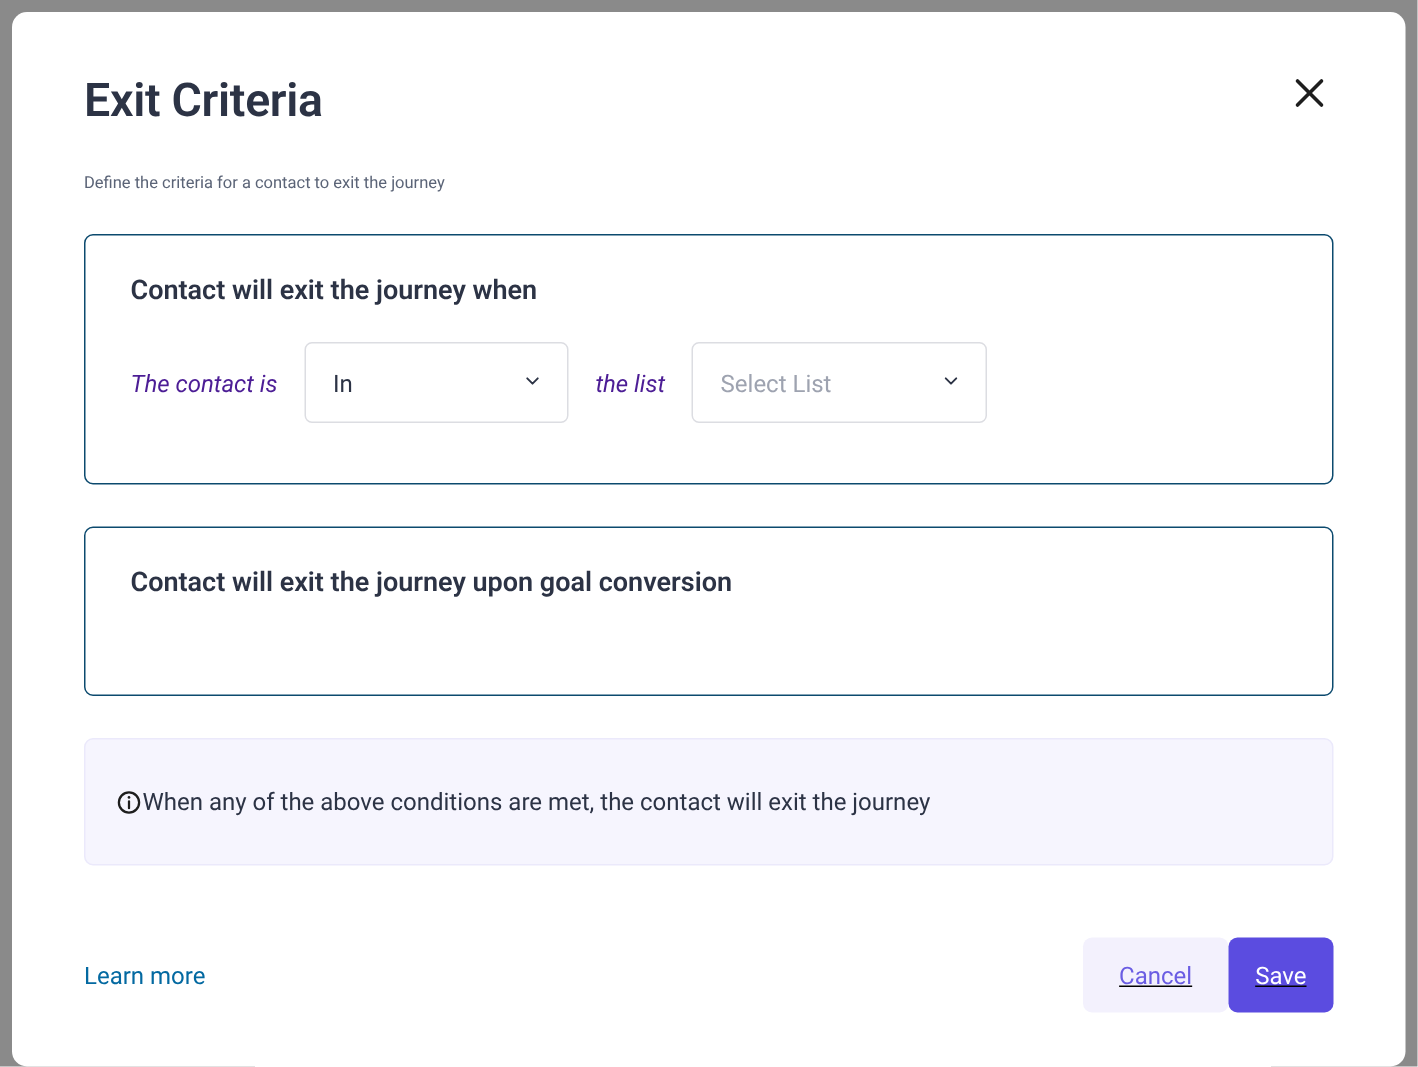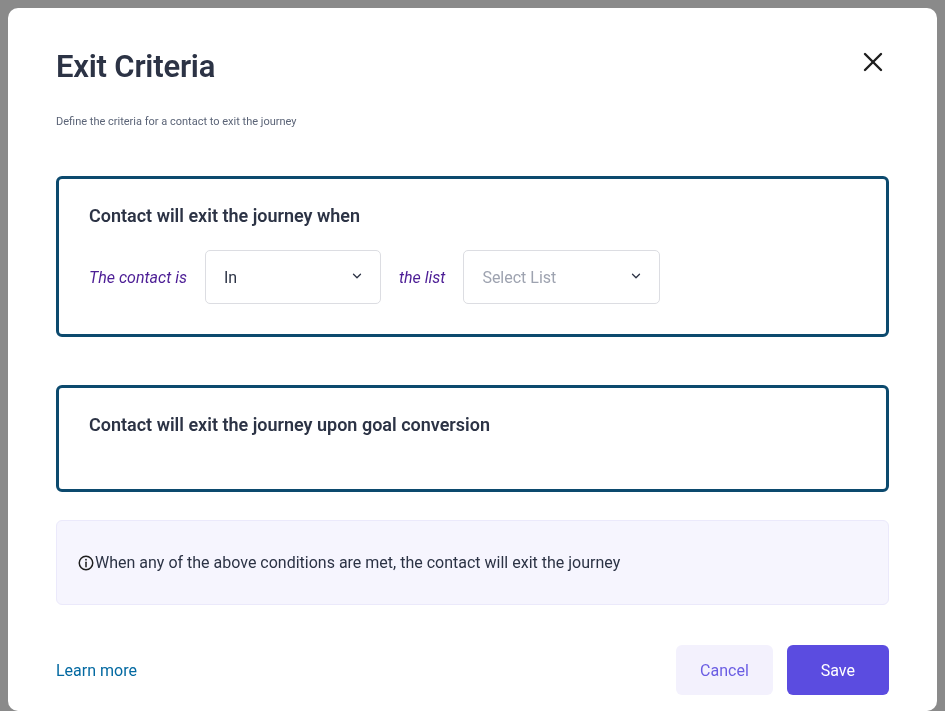--- a/index.html
+++ b/index.html
@@ -56,25 +56,24 @@
       width: 24px;
       height: 24px;
     }
     .modal-subtitle {
       color: #5b6477;
       font-size: 11px;
       margin-top: 30px;
       margin-bottom: 28px;
     }
     .panel {
-      border: 3px solid #0c4a6e;
+      border: 1px solid #0c4a6e;
       border-radius: 6px;
-      padding: 26px 30px 30px;
+      padding: 26px 30px 40px;
       margin-bottom: 28px;
-      margin-top: 20px;
     }
     .panel-title {
       font-size: 18px;
       font-weight: 600;
       color: #2c3345;
       margin-bottom: 24px;
     }
     .criteria-row {
       display: flex;
       align-items: center;
@@ -162,39 +161,39 @@
       padding-top: 40px;
     }
     .learn-more {
       color: #0369a1;
       font-size: 16px;
       text-decoration: none;
       cursor: pointer;
     }
     .footer-buttons {
       display: flex;
-      gap: 14px;
+      text-decoration: underline;
     }
     .btn {
       height: 50px;
       padding: 0 24px;
       border-radius: 6px;
       font-size: 16px;
       border: none;
       cursor: pointer;
       font-family: inherit;
     }
     .btn-cancel {
       background: #f3f1fd;
       color: #6a5de3;
     }
     .btn-save {
       background: #5b4ce0;
       color: #fff;
-      padding: 0 34px;
+      padding: 0 18px;
     }
   </style>
 </head>
 <body>
 
 <div class="modal-backdrop">
   <div class="modal">
 
     <div class="modal-header">
       <h1 class="modal-title">Exit Criteria</h1>

